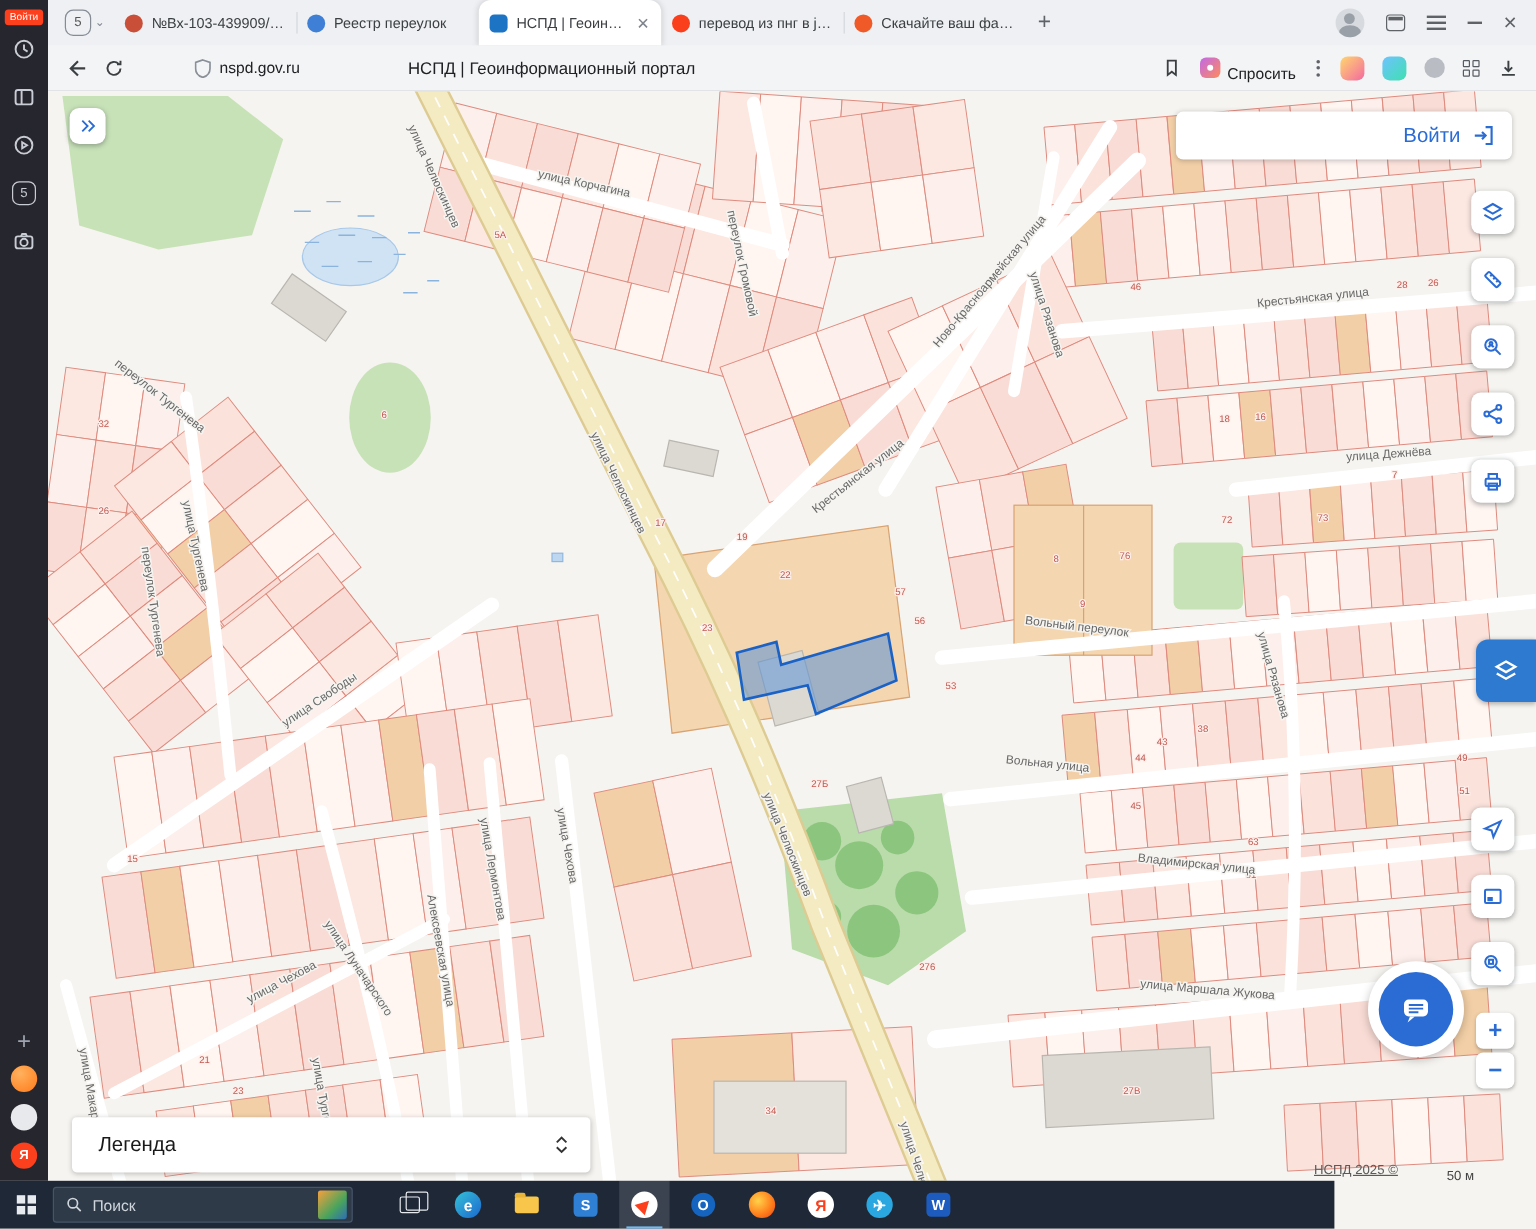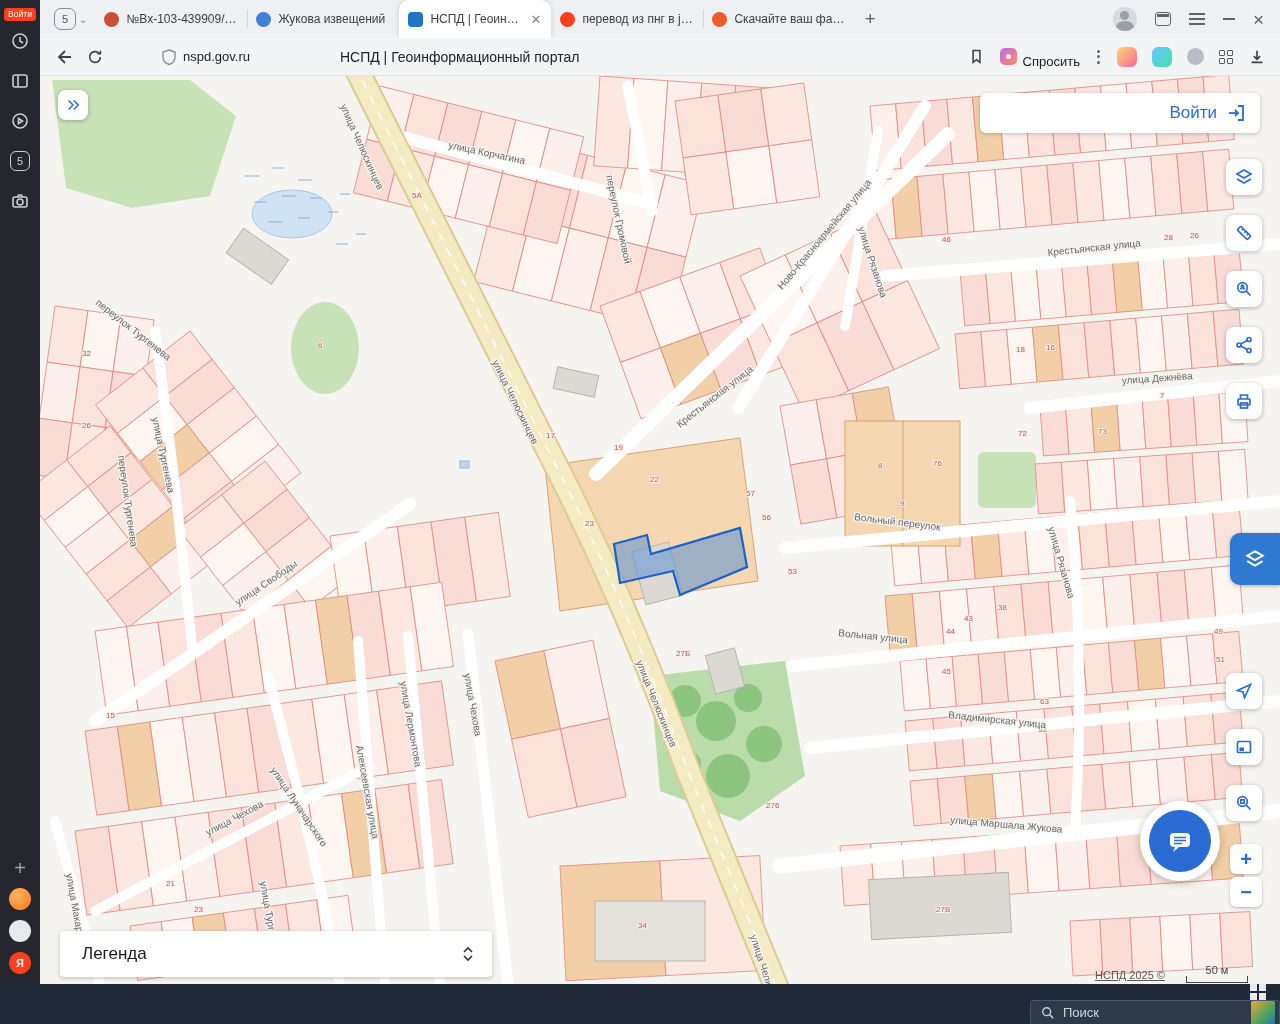--- a/index.html
+++ b/index.html
@@ -123,27 +123,27 @@
     box-shadow:0 1px 3px rgba(60,64,67,.35); color:#2b6cd4; font-size:20px; font-weight:bold;
     display:flex; align-items:center; justify-content:center; cursor:pointer; line-height:1; }
   .legend {
     position:absolute; left:20px; top:855px; width:432px; height:46px; background:#fff; border-radius:4px;
     box-shadow:0 1px 4px rgba(60,64,67,.3); display:flex; align-items:center; padding:0 16px 0 22px;
   }
   .legend .ttl { font-size:17px; color:#1a1a1a; flex:1; }
   .legend svg { stroke:#333; fill:none; stroke-width:1.6; cursor:pointer; }
   .attrib { position:absolute; left:1055px; top:893px; font-size:11px; color:#5a5a5a;text-decoration:underline; }
   .scale { position:absolute; left:1146px; top:888px; width:62px; text-align:center; }
-  .scale .txt { font-size:11px; color:#444; }
+  .scale .txt { font-size:11px; color:#444;margin-top:10px; }
   .scale .bar { height:7px; border-left:1.5px solid #444; border-right:1.5px solid #444; border-bottom:1.5px solid #444; }
 
   
   .taskbar {
-    position:absolute; left:0; bottom:0; width:1280px; height:40px; background:#1e2836;
-    display:flex; align-items:flex-end; color:#e7eaee;flex-direction:column;
+    position:absolute; left:0; bottom:0; width:1112px; height:40px; background:#1e2836;
+    display:flex; align-items:center; color:#e7eaee;
   }
   .startbtn { width:44px; height:40px; display:flex; align-items:center; justify-content:center; cursor:pointer; }
   .winlogo { display:grid; grid-template-columns:7px 7px; grid-gap:1.5px; }
   .winlogo div { width:7px; height:7px; background:#e7eaee; }
   .searchbox {
     width:250px; height:30px; background:#2f3a48; border:1px solid #46546a; border-radius:3px;
     display:flex; align-items:center; gap:8px; padding:0 4px 0 10px; cursor:text;
   }
   .searchbox .ph { font-size:13px; color:#cfd5dd; flex:1; }
   .searchbox .pic { width:24px; height:24px; border-radius:2px; background:linear-gradient(135deg,#f7a03c,#4aa45c 60%,#2d6db5); }
@@ -214,21 +214,21 @@
     <div class="tabcount">
       <div class="num">5</div>
         <div class="chev">⌄</div>
     </div>
     <div class="tab">
       <div class="fav" style="background:#c94f38"></div>
       <div class="t">№Вх-103-439909/2...</div>
     </div>
     <div class="tab">
       <div class="fav" style="background:#3f7fd6"></div>
-      <div class="t">Жукова извещений</div>
+      <div class="t">Реестр переулок</div>
     </div>
     <div class="tab active">
       <div class="fav sq" style="background:#1d74c4"></div>
       <div class="t">НСПД | Геоинфор...</div>
       <div class="close">✕</div>
     </div>
     <div class="tab">
       <div class="fav" style="background:#fa3f1d"></div>
       <div class="t">перевод из пнг в jp...</div>
     </div>

